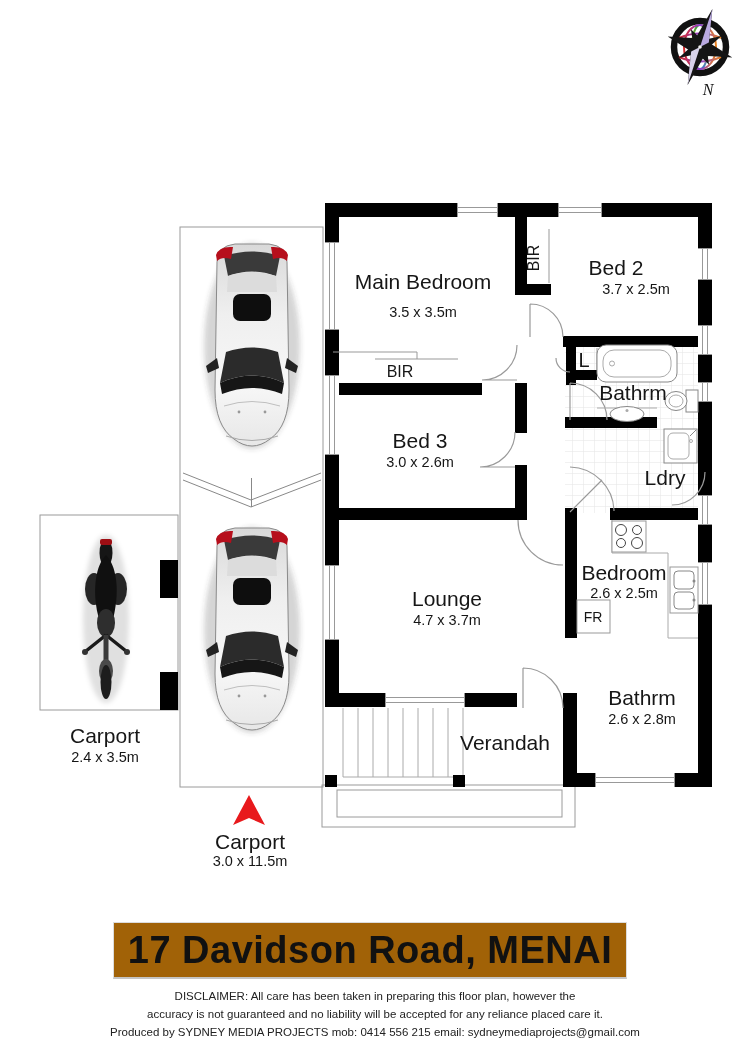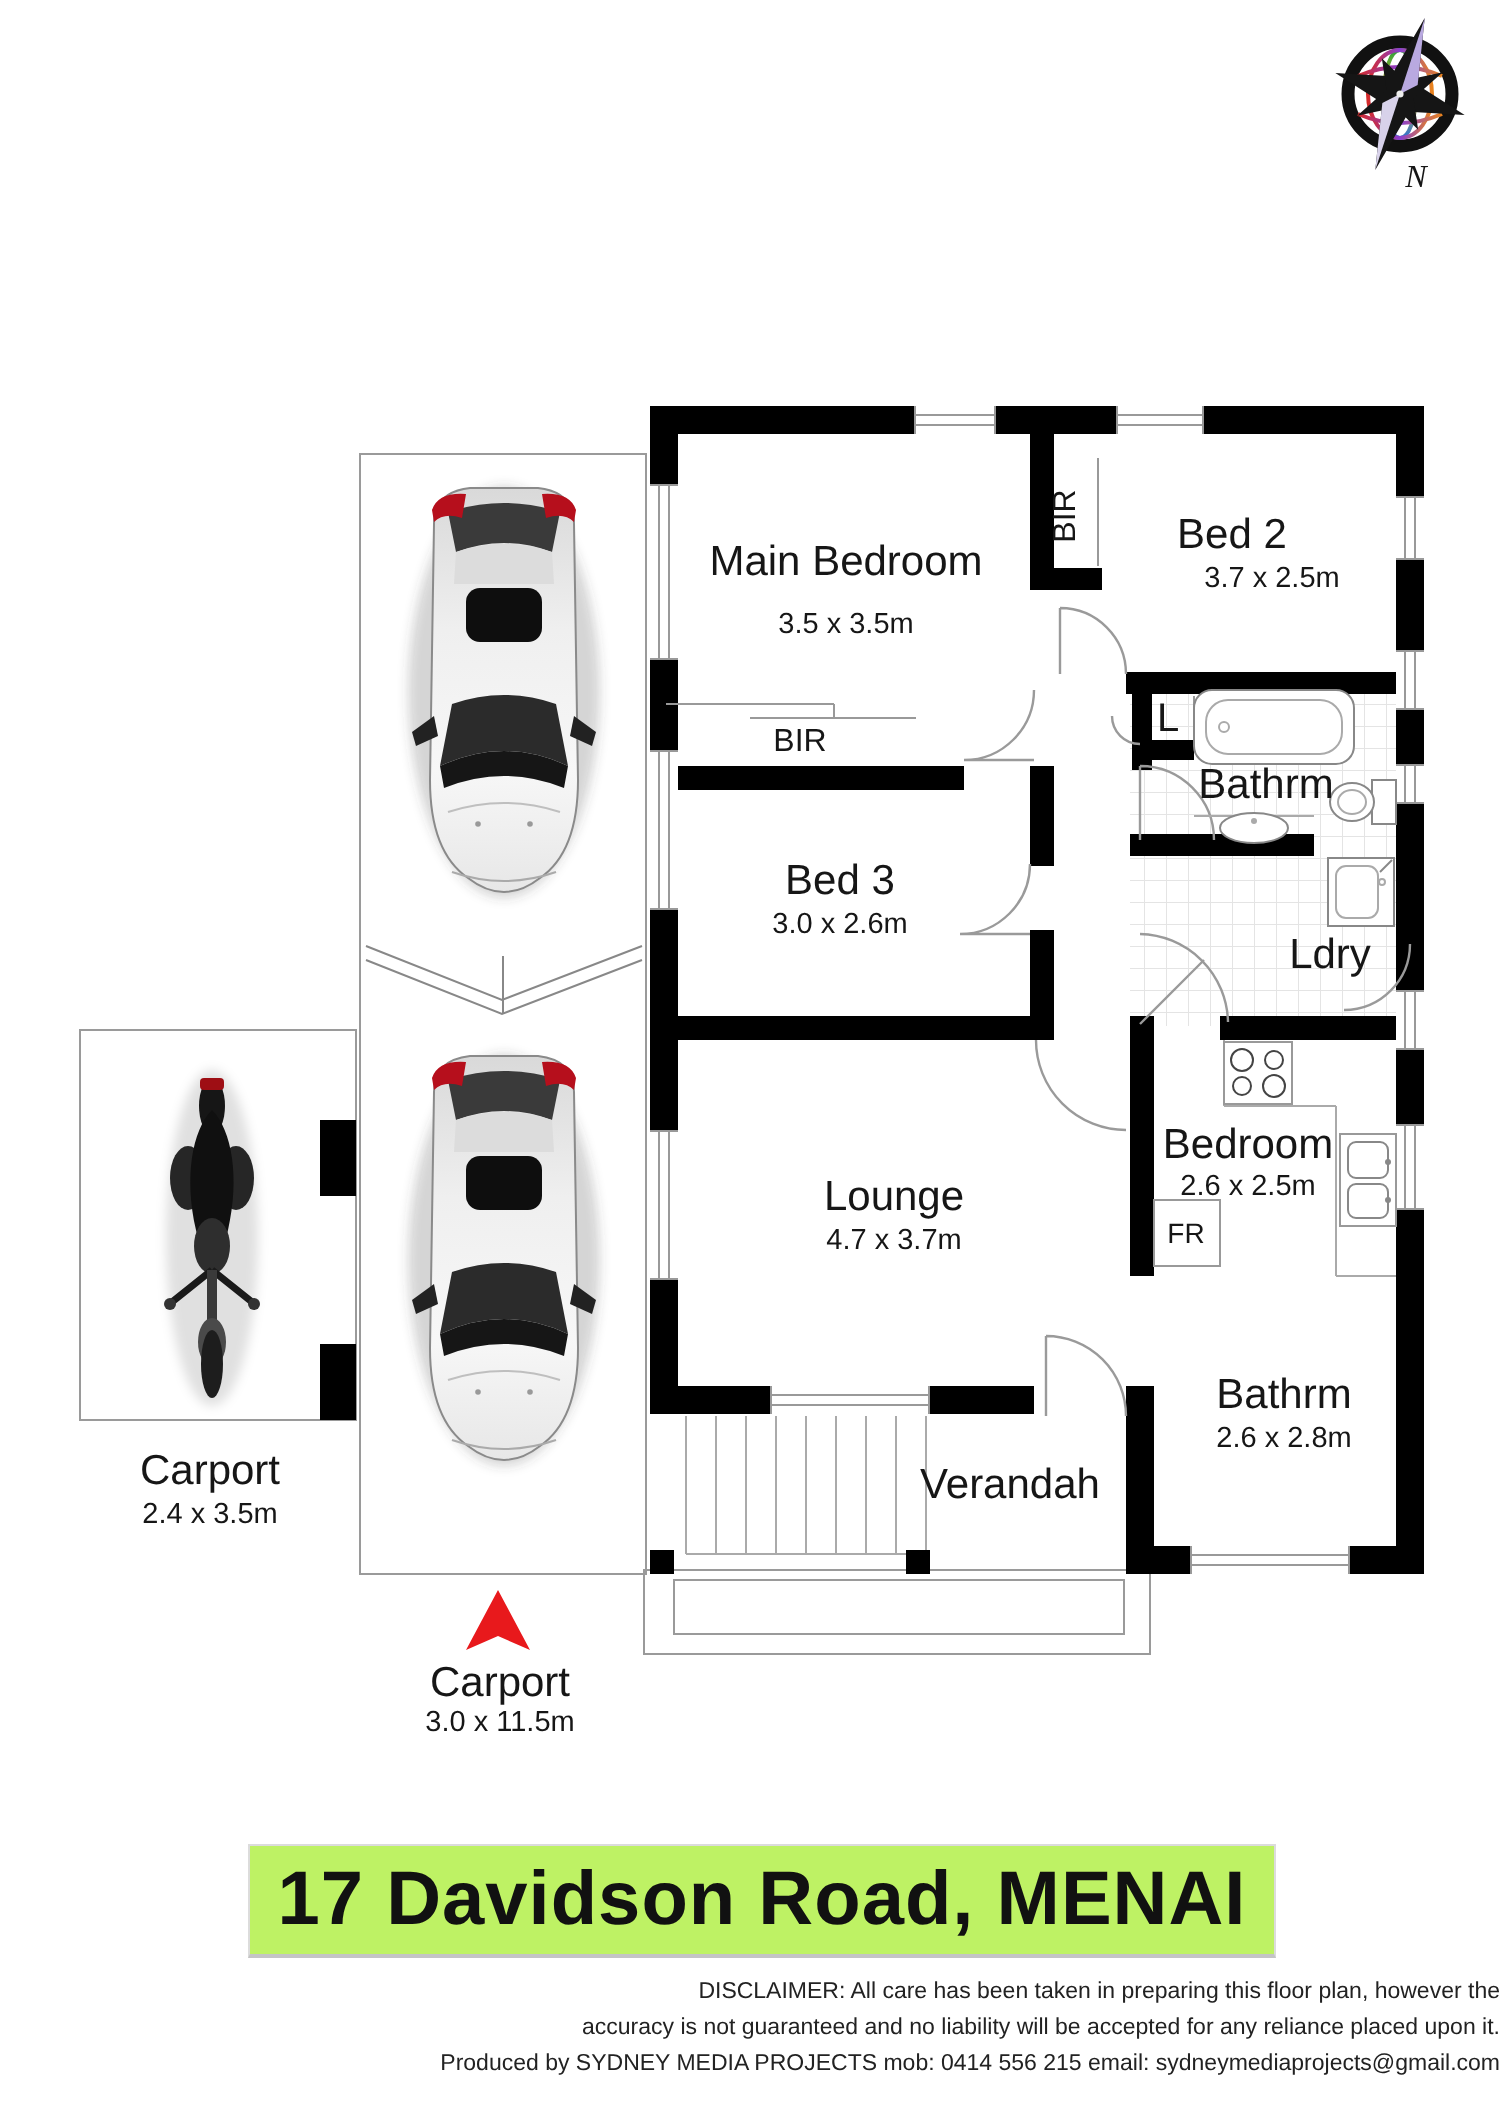--- a/index.html
+++ b/index.html
@@ -9,25 +9,25 @@
   .lbl{position:absolute;transform:translate(-50%,-50%);white-space:nowrap;text-align:center;
        color:#161616;line-height:1.05;}
   .room{font-size:21px;}
   .dims{font-size:14.5px;}
   .wrap2{white-space:normal;width:140px;line-height:23px;font-size:21px;}
   .closet{font-size:16px;}
   .rot{transform:translate(-50%,-50%) rotate(-90deg);font-size:16px;}
   .linen{font-size:20px;}
   .fr{font-size:14px;}
   .north-n{font-family:"Liberation Serif",serif;font-style:italic;font-size:16px;}
-  .title-box{position:absolute;left:124px;top:922px;width:512px;height:54px;
-             border:1px solid #dcdcdc;border-bottom:2px solid #c4c4c4;background:#bef264;
+  .title-box{position:absolute;left:113px;top:922px;width:512px;height:54px;
+             border:1px solid #dcdcdc;border-bottom:2px solid #c4c4c4;background:#a16207;
              display:flex;align-items:center;justify-content:center;
              font-size:38px;font-weight:bold;letter-spacing:0.5px;}
-  .disc{position:absolute;left:0;width:750px;text-align:right;font-size:11.5px;color:#222;}
+  .disc{position:absolute;left:0;width:750px;text-align:center;font-size:11.5px;color:#222;}
   .d1{top:990px;} .d2{top:1008px;} .d3{top:1026px;}
 </style>
 </head>
 <body>
 
 <div class="canvas">
 
 <svg class="plan-svg" viewBox="0 0 750 1062">
   <defs>
     <linearGradient id="carBody" x1="0" y1="0" x2="0" y2="1">
@@ -306,16 +306,16 @@
 <div class="lbl dims" style="left:642px;top:720px;">2.6 x 2.8m</div>
 <div class="lbl room" style="left:505px;top:743px;">Verandah</div>
 <div class="lbl room" style="left:105px;top:736px;">Carport</div>
 <div class="lbl dims" style="left:105px;top:758px;">2.4 x 3.5m</div>
 <div class="lbl room" style="left:250px;top:842px;">Carport</div>
 <div class="lbl dims" style="left:250px;top:862px;">3.0 x 11.5m</div>
 <div class="lbl north-n" style="left:708px;top:90px;">N</div>
 
 <div class="title-box">17 Davidson Road, MENAI</div>
 <div class="disc d1">DISCLAIMER: All care has been taken in preparing this floor plan, however the</div>
-<div class="disc d2">accuracy is not guaranteed and no liability will be accepted for any reliance placed upon it.</div>
+<div class="disc d2">accuracy is not guaranteed and no liability will be accepted for any reliance placed care it.</div>
 <div class="disc d3">Produced by SYDNEY MEDIA PROJECTS mob: 0414 556 215 email: sydneymediaprojects@gmail.com</div>
 
 </div>
 
 </body></html>

